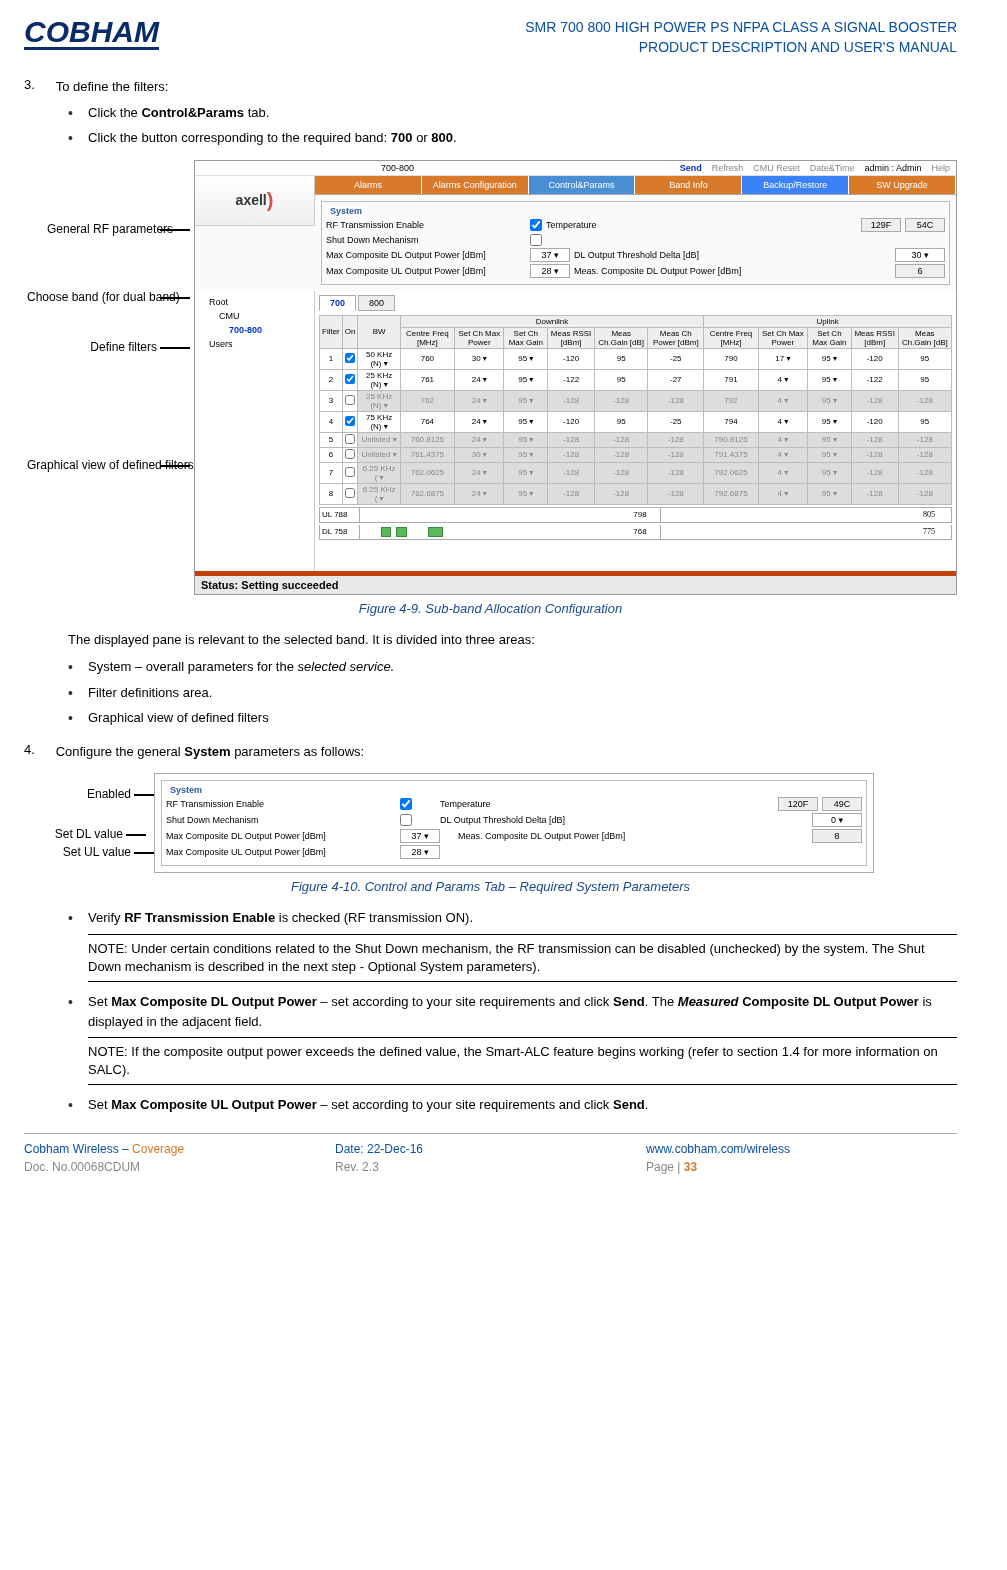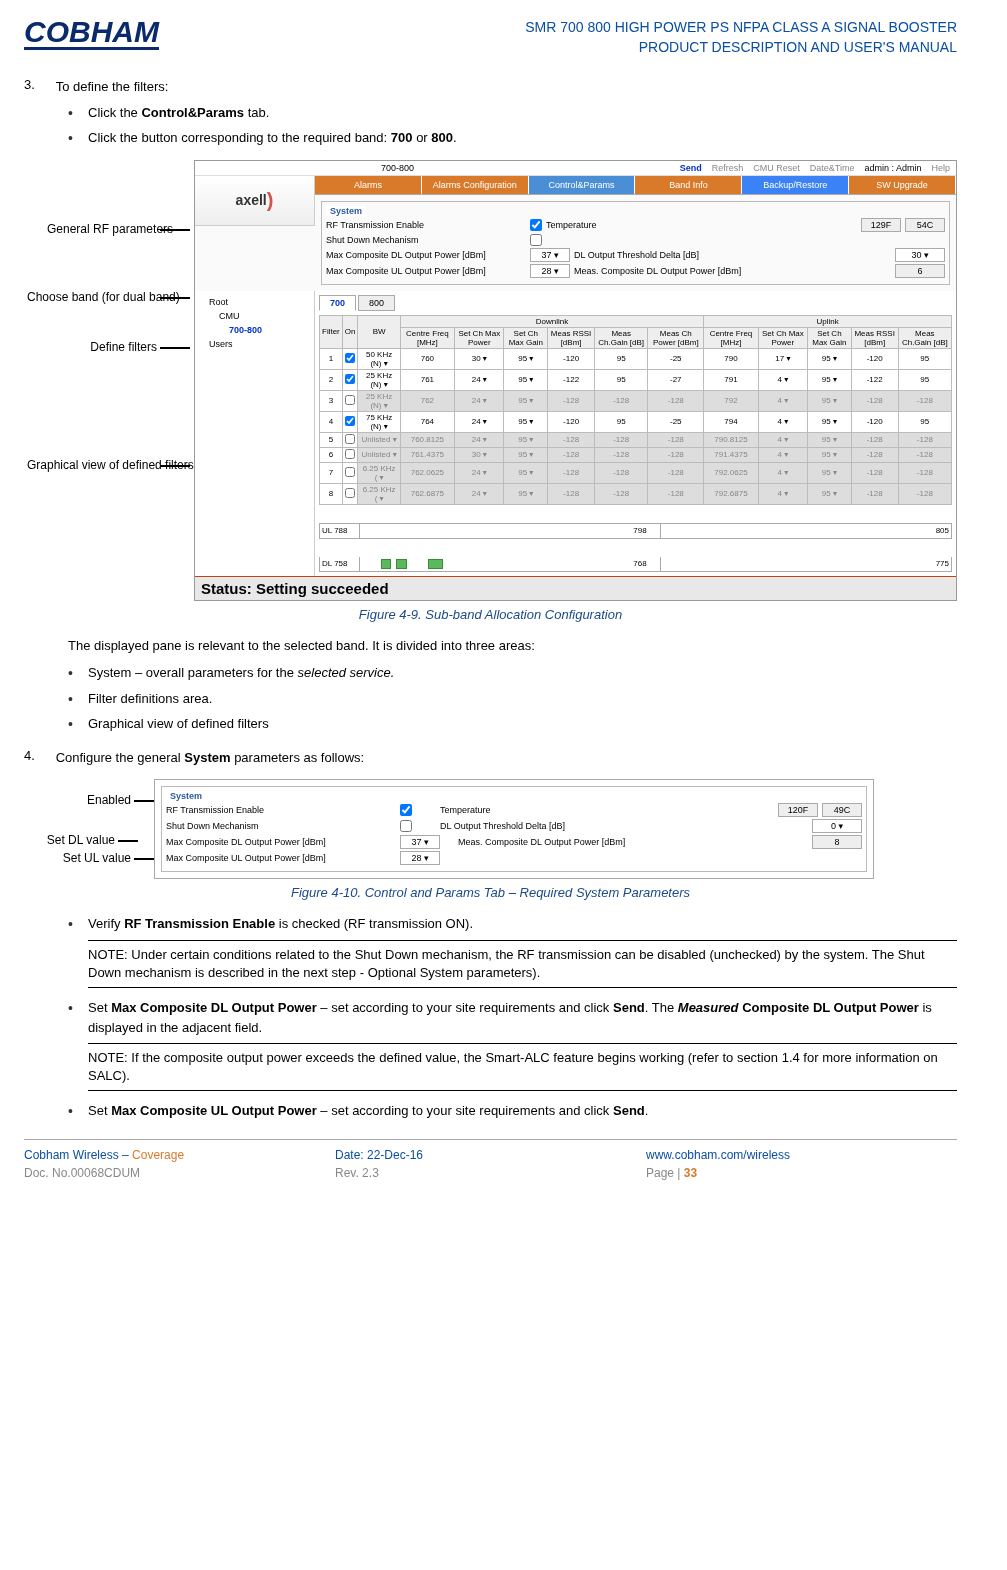--- a/index.html
+++ b/index.html
@@ -44,26 +44,26 @@
   .ss-input { border: 1px solid #aaa; padding: 1px 3px; font-size: 9px; background: #fff; width: 40px; text-align: center; }
   .ss-input.ro { background: #eee; }
   .ss-check { width: 12px; height: 12px; }
   .ss-subtabs { display: flex; gap: 2px; font-size: 9px; margin-bottom: 4px; }
   .ss-subtab { border: 1px solid #aaa; padding: 2px 10px; background: #eee; }
   .ss-subtab.active { background: #fff; border-bottom-color: #fff; color: #0033cc; font-weight: bold; }
   .fine-table { border-collapse: collapse; font-size: 8px; width: 100%; }
   .fine-table th, .fine-table td { border: 1px solid #bbb; padding: 1px 2px; text-align: center; background: #fff; }
   .fine-table th { background: #eee; font-weight: normal; }
   .fine-table td.grey { background: #ddd; color: #888; }
-  .graph-row { display: flex; font-size: 8px; border: 1px solid #aaa; margin-top: 18px; }
+  .graph-row { display: flex; font-size: 8px; border: 1px solid #aaa; margin-top: 2px; }
   .graph-label { width: 40px; padding: 2px; border-right: 1px solid #aaa; }
   .graph-bar { flex: 1; position: relative; height: 14px; }
   .graph-seg { position: absolute; top: 2px; height: 10px; background: #5cb85c; border: 1px solid #3a8a3a; }
-  .graph-end { width: 30px; padding: 2px; text-align: right; }
-  .ss-status { background: #e8e8e8; font-size: 15px; padding: 3px 6px; border-top: 1px solid #c2410c; }
+  .graph-end { width: 30px; padding: 2px; text-align: left; font-family: Liberation Serif, serif; }
+  .ss-status { background: #e8e8e8; font-size: 11px; padding: 3px 6px; border-top: 5px solid #c2410c; }
   .figcap { text-align: center; font-style: italic; color: #1a4a8a; margin: 6px 0 14px 0; font-size: 13px; }
   .para { margin: 10px 0 8px 44px; line-height: 1.5; }
   .note-box { border-top: 1px solid #000; border-bottom: 1px solid #000; margin: 6px 0 10px 64px; padding: 5px 0; font-family: Arial, sans-serif; font-size: 13px; line-height: 1.4; }
   .footer { display: flex; justify-content: space-between; border-top: 1px solid #aaa; padding-top: 8px; margin-top: 18px; font-size: 12px; color: #0a4fa3; }
   .footer .col { flex: 1; }
   .footer .col.mid { text-align: left; }
   .footer .col.right { }
   .footer .orange { color: #d97a2a; }
   .second-shot-wrap { display:flex; align-items:flex-start; margin: 10px 0 4px 0; }
   .second-callouts { width: 130px; text-align: right; font-size: 12px; position: relative; }
@@ -358,21 +358,21 @@
   <ol class="main-list" style="margin-top:14px;">
     <li>
       <span class="step-num">4.</span>
       <span class="step-text"><span>Configure the general </span><span class="bold">System</span><span> parameters as follows:</span></span>
     </li>
   </ol>
 
   <div class="second-shot-wrap">
     <div class="second-callouts" style="height:100px;">
       <div class="callout-item" style="top:14px;right:0;"><span>Enabled</span><span class="callout-line" style="width:20px;"></span></div>
-      <div class="callout-item" style="top:54px;right:16px;"><span>Set DL value</span><span class="callout-line" style="width:20px;"></span></div>
+      <div class="callout-item" style="top:54px;right:8px;"><span>Set DL value</span><span class="callout-line" style="width:20px;"></span></div>
       <div class="callout-item" style="top:72px;right:0;"><span>Set UL value</span><span class="callout-line" style="width:20px;"></span></div>
     </div>
     <div class="second-shot">
       <div class="ss-fieldset" style="margin:0;">
         <div class="ss-fieldset-title">System</div>
         <div class="ss-row">
           <span class="ss-label" style="flex:0 0 230px;">RF Transmission Enable</span>
           <input type="checkbox" class="ss-check" checked="" style="">
           <span style="flex:0 0 20px;"></span>
           <span style="flex:0 0 90px;">Temperature</span>

